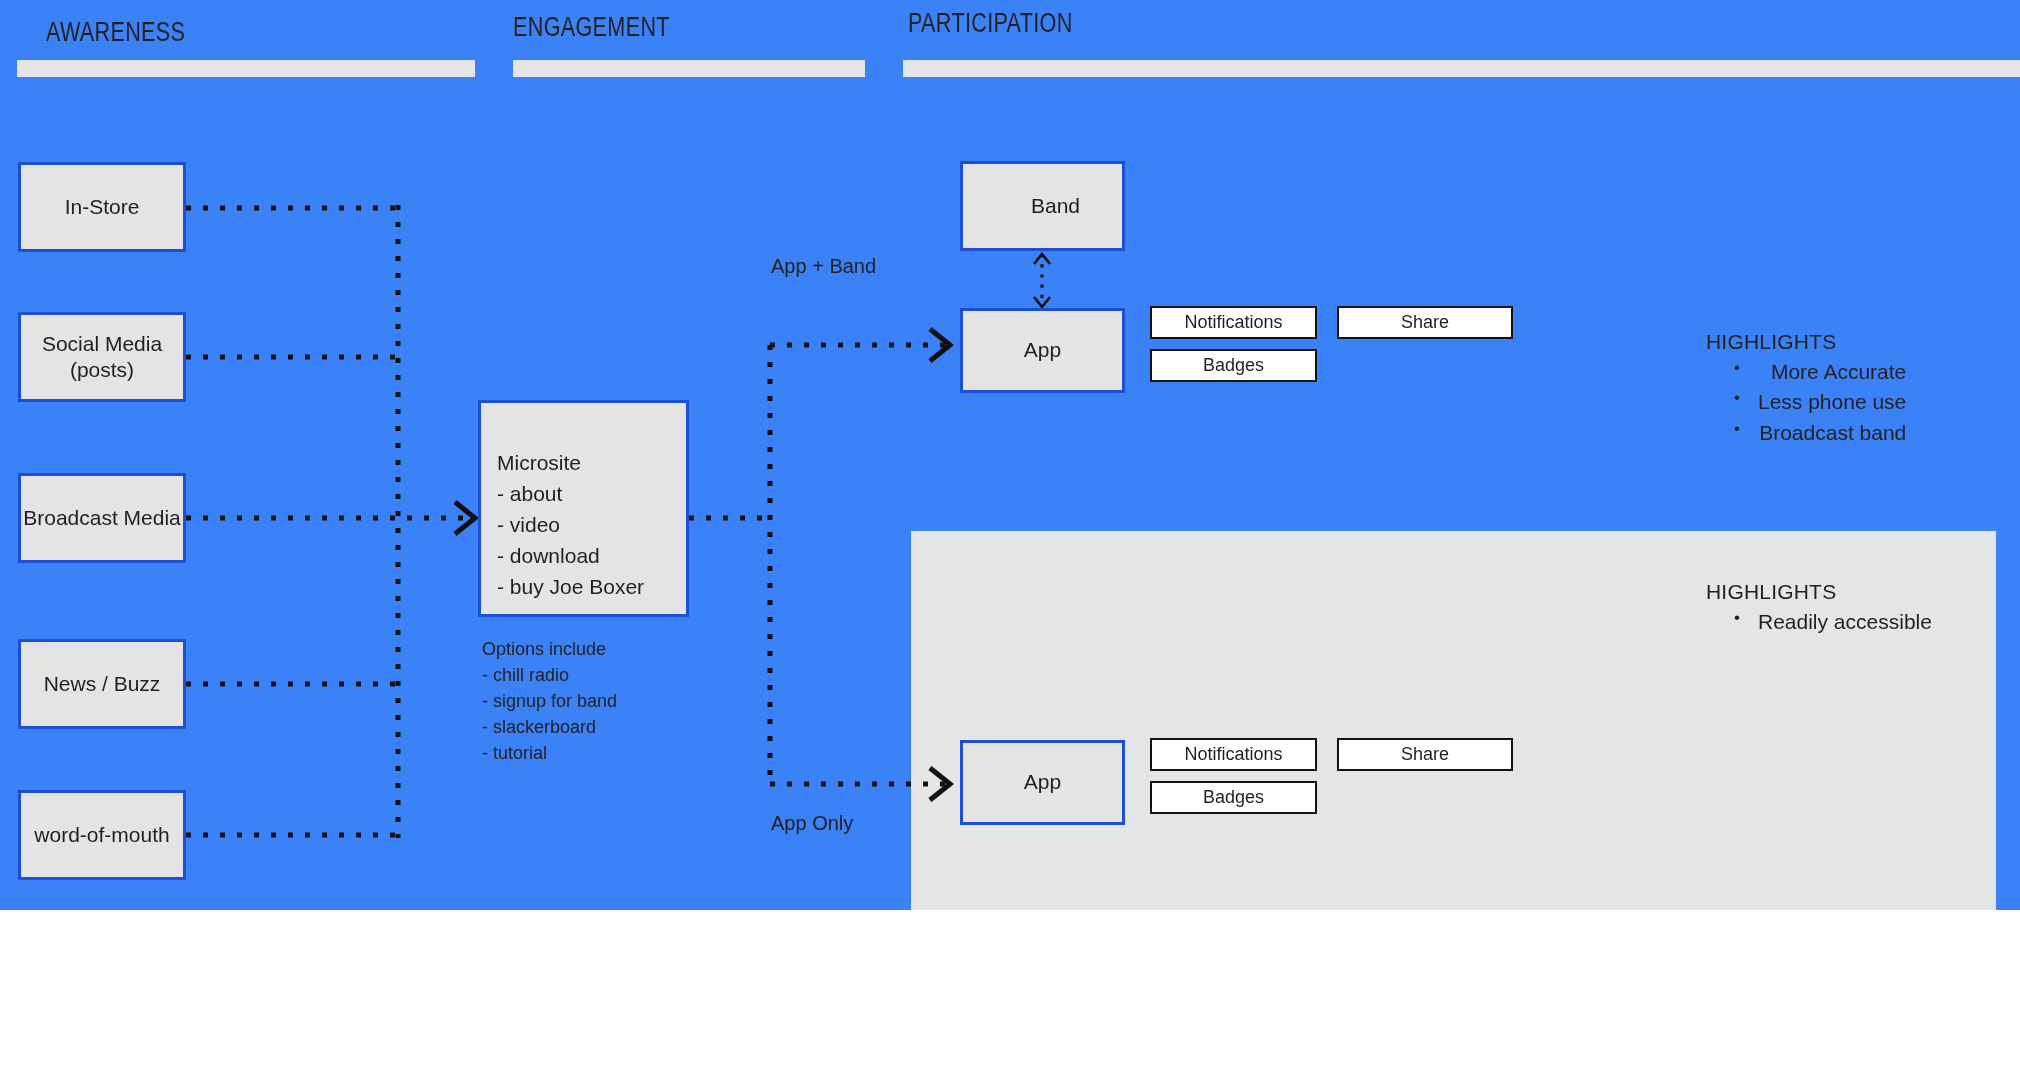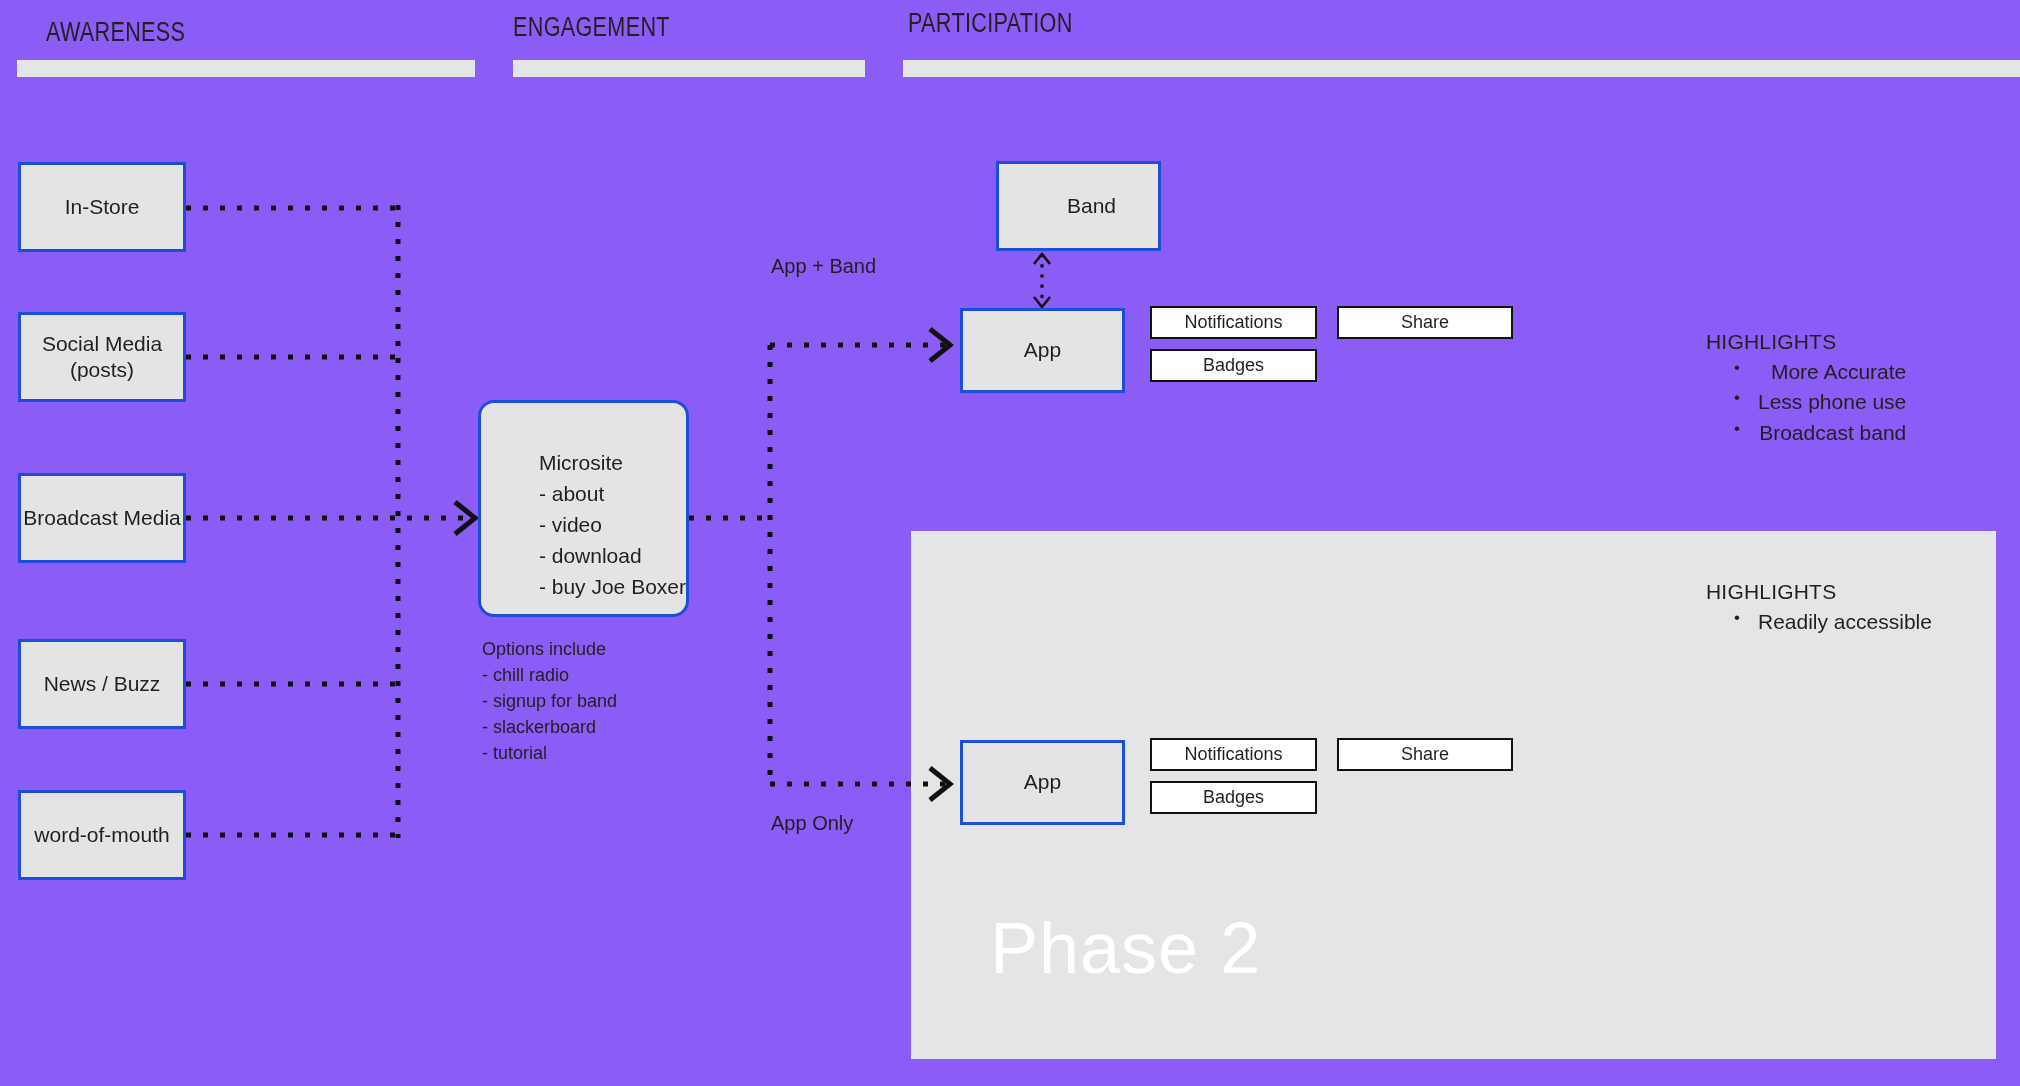--- a/index.html
+++ b/index.html
@@ -8,22 +8,22 @@
     padding: 0;
     background: #ffffff;
   }
   body {
     font-family: "Liberation Sans", sans-serif;
     color: #1a1a1a;
   }
   #canvas {
     position: relative;
     width: 2020px;
-    height: 1086px;
-    background: #8b5cf6;
+    height: 910px;
+    background: #3b82f6;
     overflow: hidden;
   }
 
   
   .phase-label {
     position: absolute;
     font-family: "Liberation Sans", sans-serif;
     font-size: 27px;
     letter-spacing: 0.4px;
     color: #231f20;
@@ -51,26 +51,25 @@
     color: #231f20;
     text-align: center;
     line-height: 1.25;
     white-space: nowrap;
   }
   .node.multiline { white-space: normal; }
 
   
   .node.textblock {
     align-items: flex-start;
-    justify-content: flex-end;
+    justify-content: flex-start;
     padding: 44px 0 4px 16px;
     text-align: left;
     white-space: pre;
     line-height: 1.48;
-    border-radius: 16px;
   }
 
   
   .chip {
     position: absolute;
     box-sizing: border-box;
     background: #ffffff;
     border: 2.5px solid #111111;
     display: flex;
     align-items: center;
@@ -238,21 +237,21 @@
   </div>
 
   <div class="textnote" style="left:482px; top:636px;">Options include
 - chill radio
 - signup for band
 - slackerboard
 - tutorial</div>
 
   <div class="branch-label" style="left:771px; top:255px;">App + Band</div>
 
-  <div class="node" style="left:996px; top:161px; width:165px; height:90px;padding-left:26px;">
+  <div class="node" style="left:960px; top:161px; width:165px; height:90px;padding-left:26px;">
     <span>Band</span>
   </div>
 
   <div class="node" style="left:960px; top:308px; width:165px; height:85px;">
     <span>App</span>
   </div>
 
   <div class="chip" style="left:1150px; top:306px; width:167px; height:33px;">
     <span>Notifications</span>
   </div>

